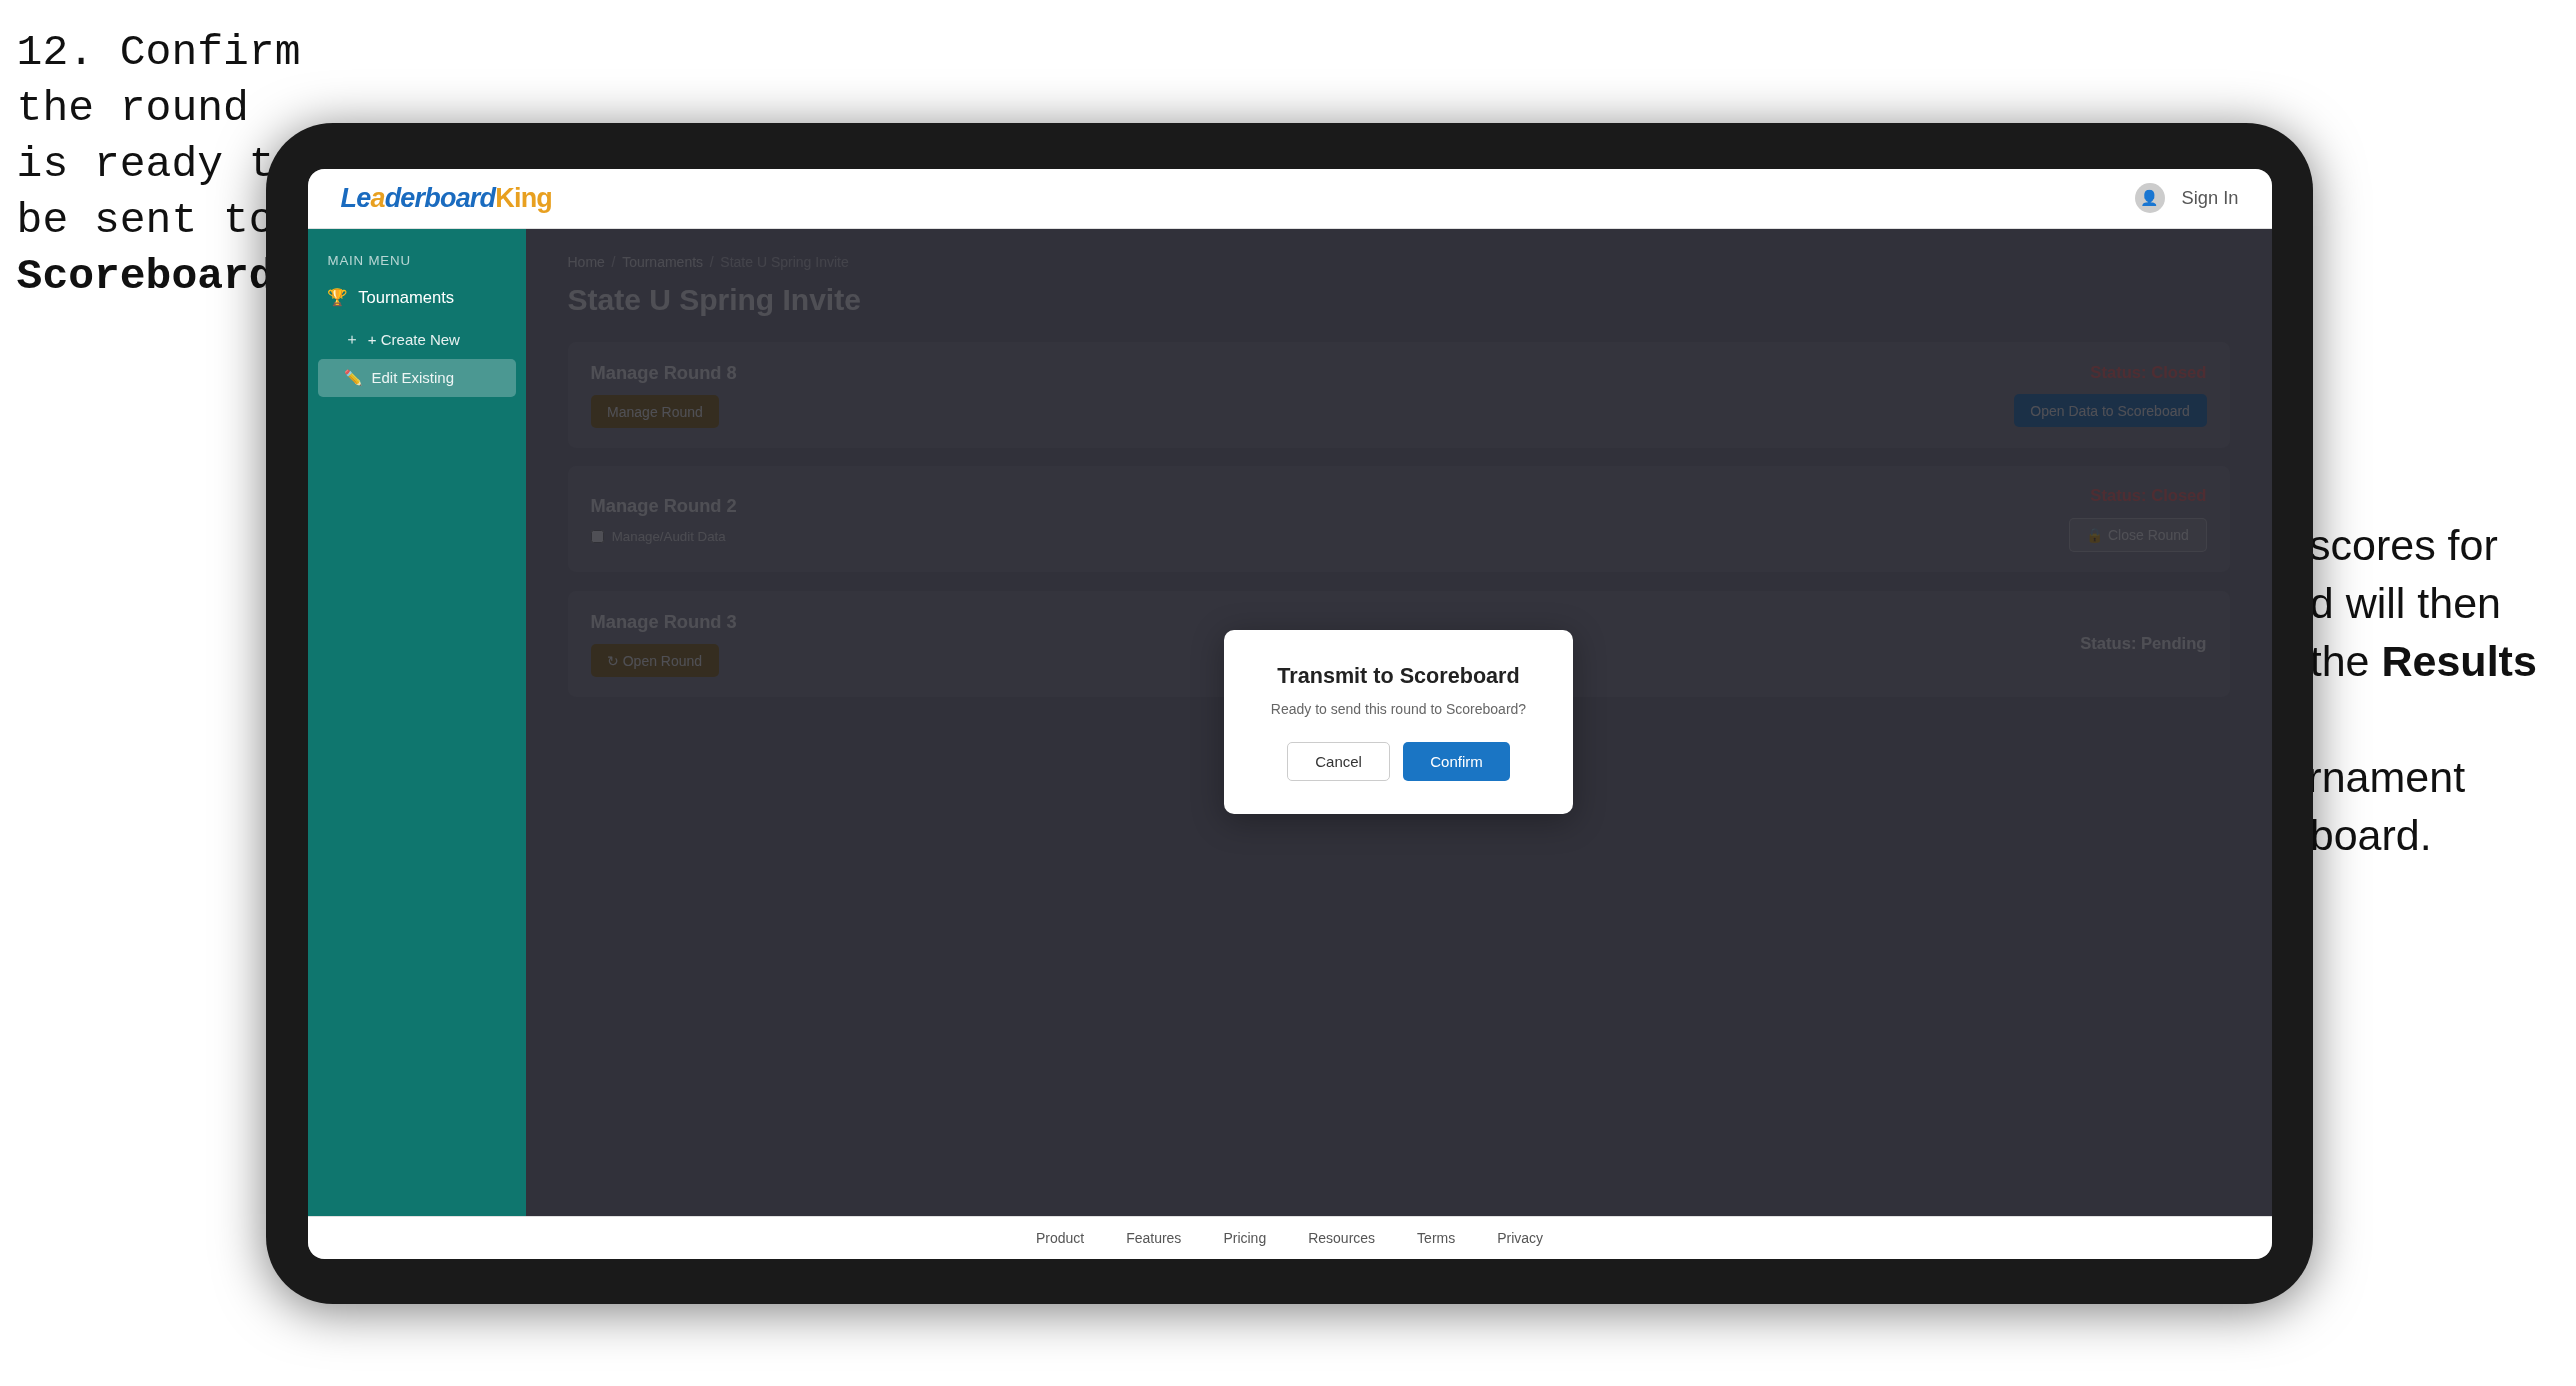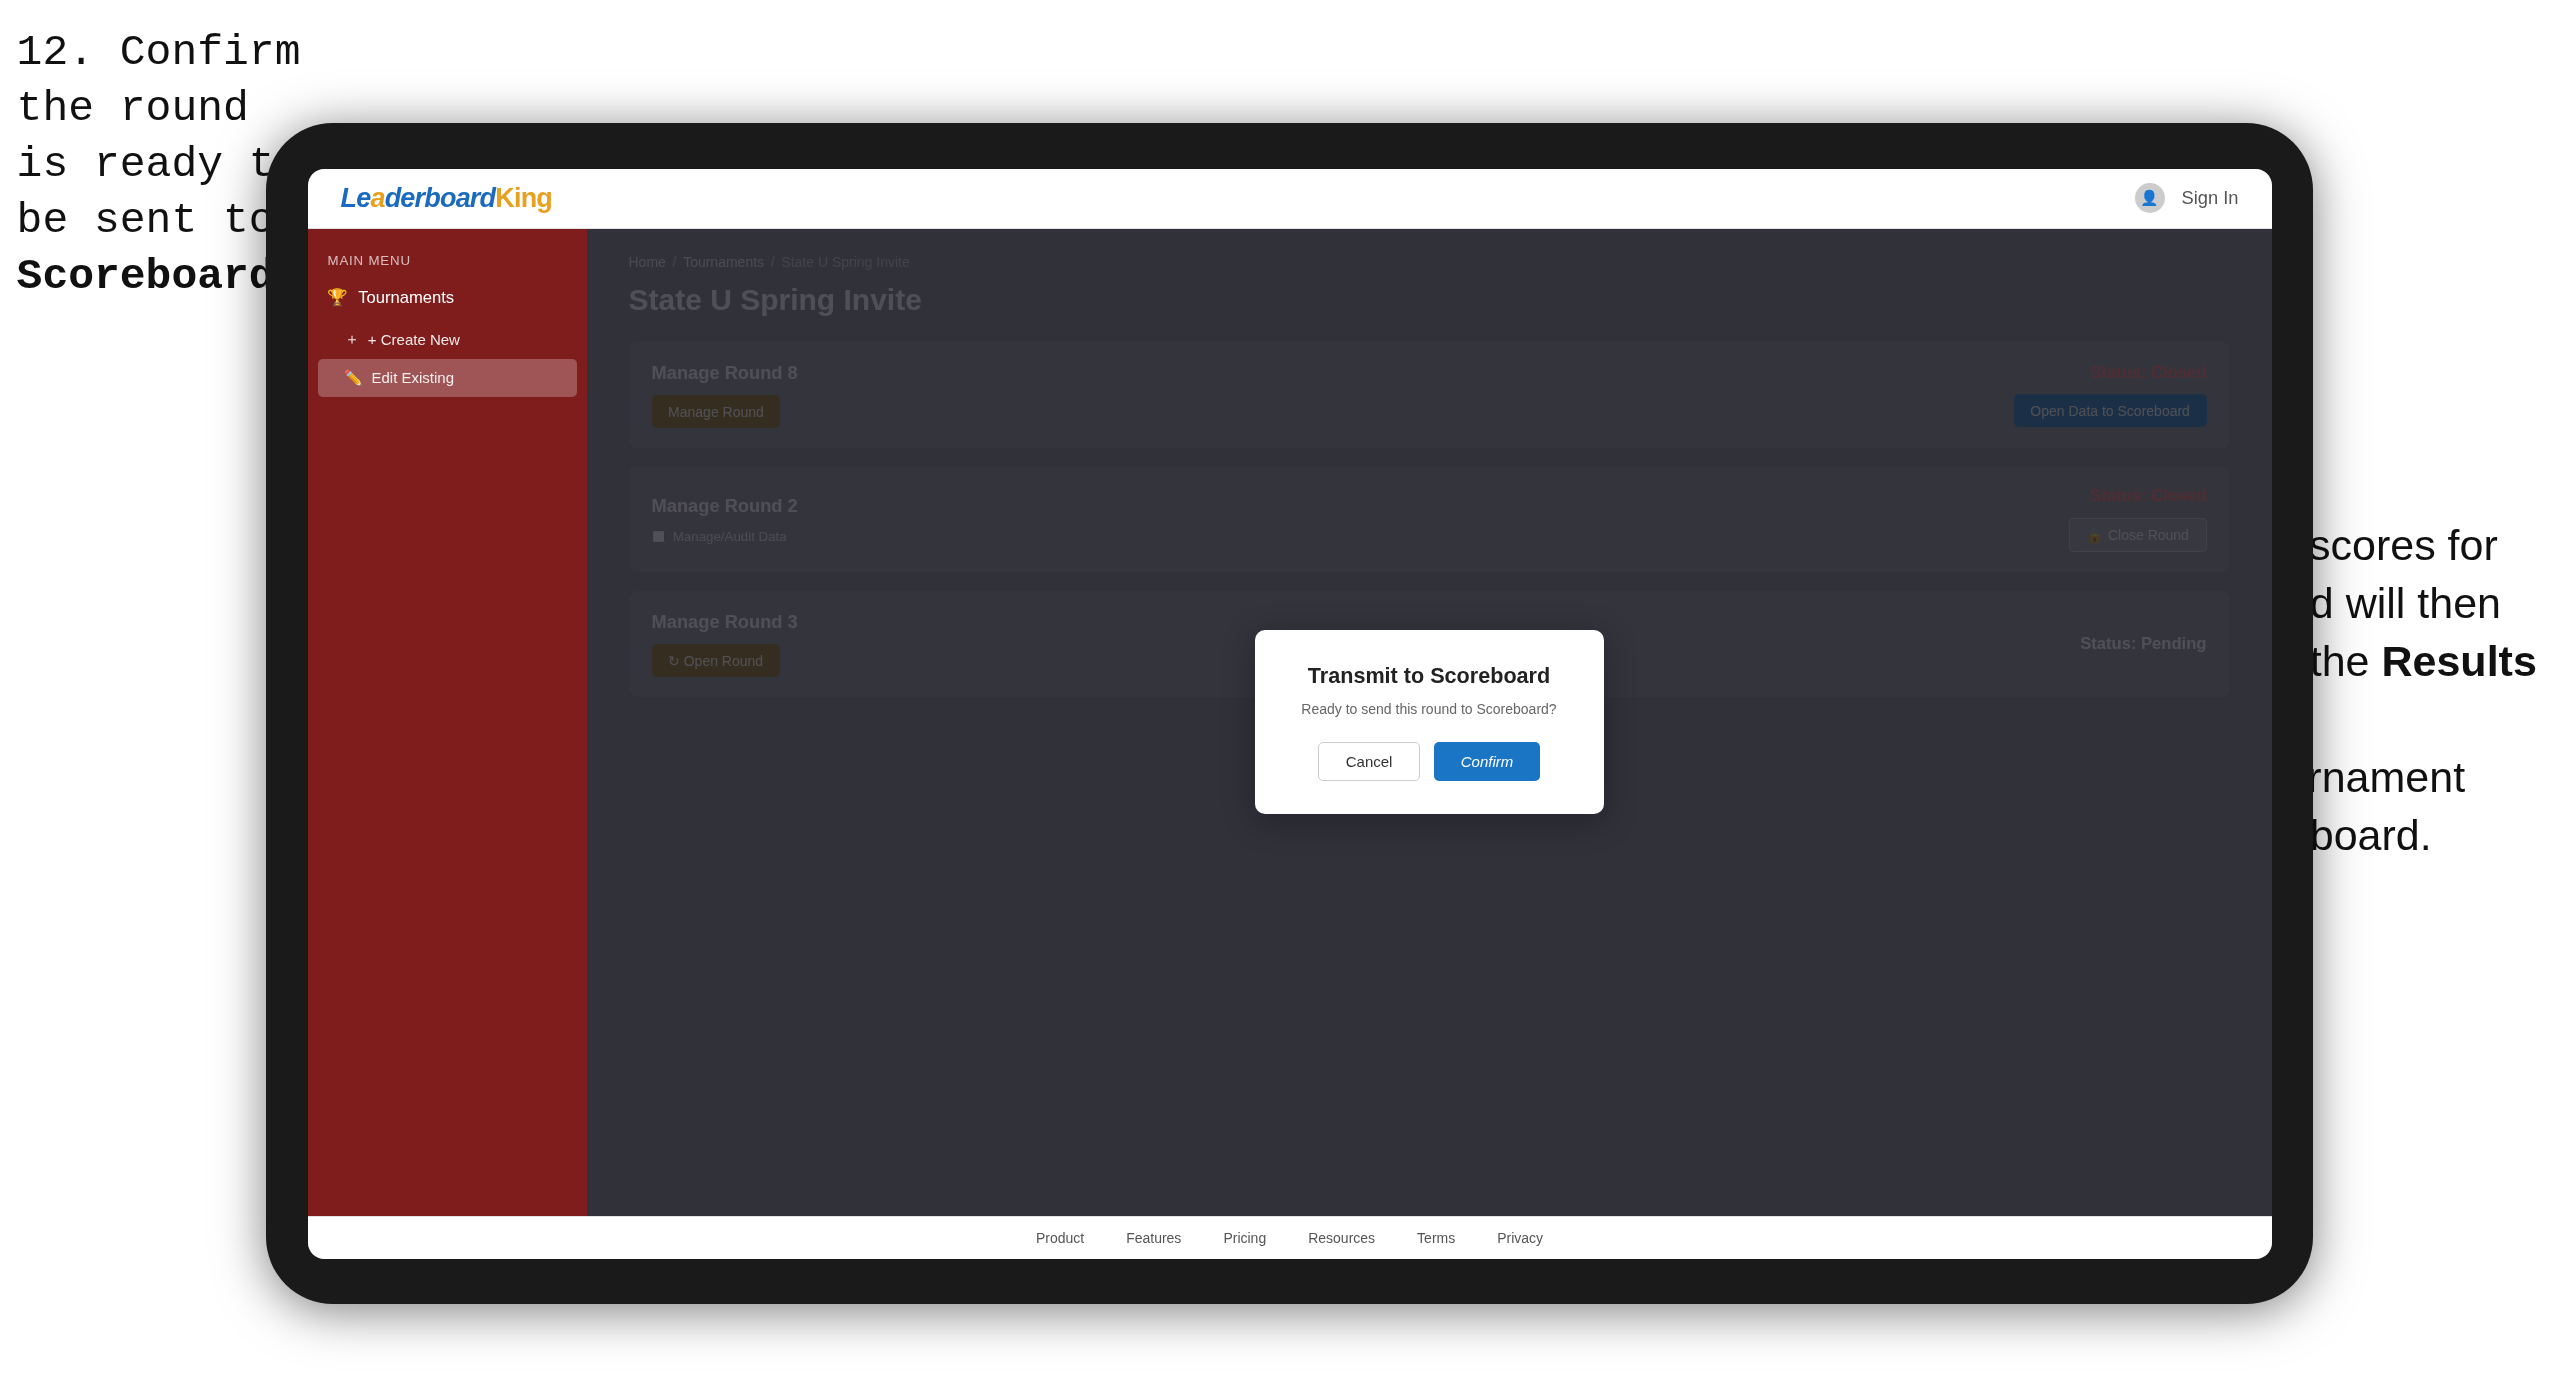--- a/index.html
+++ b/index.html
@@ -138,22 +138,22 @@
     
     .main-content {
       display: flex;
       flex: 1;
       overflow: hidden;
       position: relative;
     }
 
     
     .sidebar {
-      width: 279px;
-      background: #7f1d1d;
+      width: 218px;
+      background: #0f766e;
       flex-shrink: 0;
       padding-top: 16.6px;
     }
 
     .main-menu-label {
       font-size: 13.3px;
       color: rgba(255,255,255,0.7);
       padding: 8.3px 20px;
       letter-spacing: 0.8px;
       text-transform: uppercase;
@@ -379,21 +379,20 @@
 
     .btn-confirm {
       background: #1a75c4;
       border: none;
       border-radius: 5px;
       padding: 10px 27px;
       font-size: 15px;
       color: #fff;
       cursor: pointer;
       min-width: 92px;
-      font-style: italic;
     }
 
     
     .content-dim {
       position: absolute;
       top: 0;
       left: 0;
       right: 0;
       bottom: 0;
       background: rgba(80,80,100,0.55);

